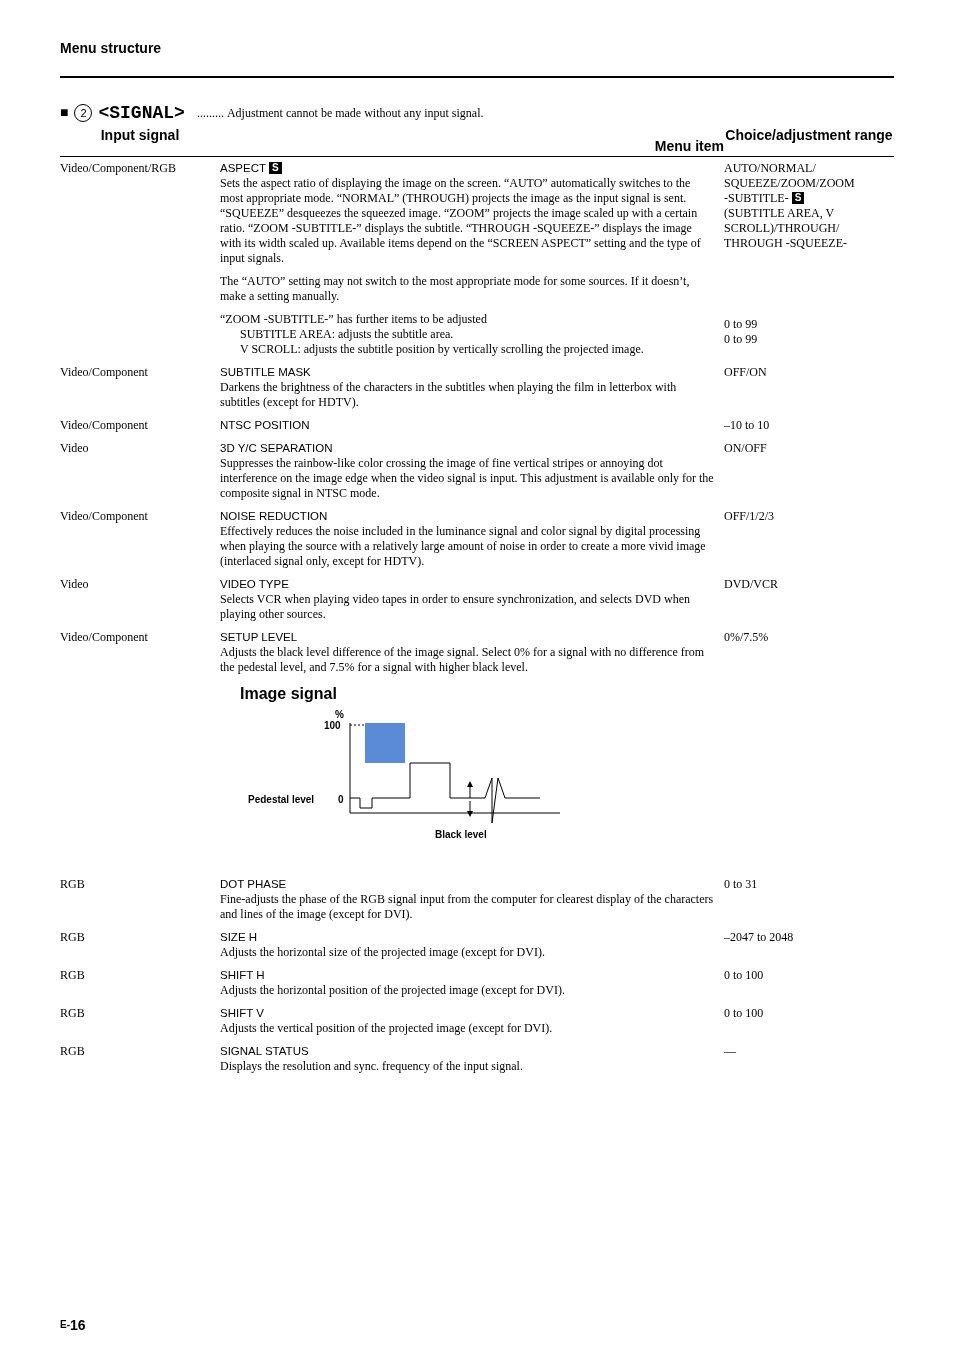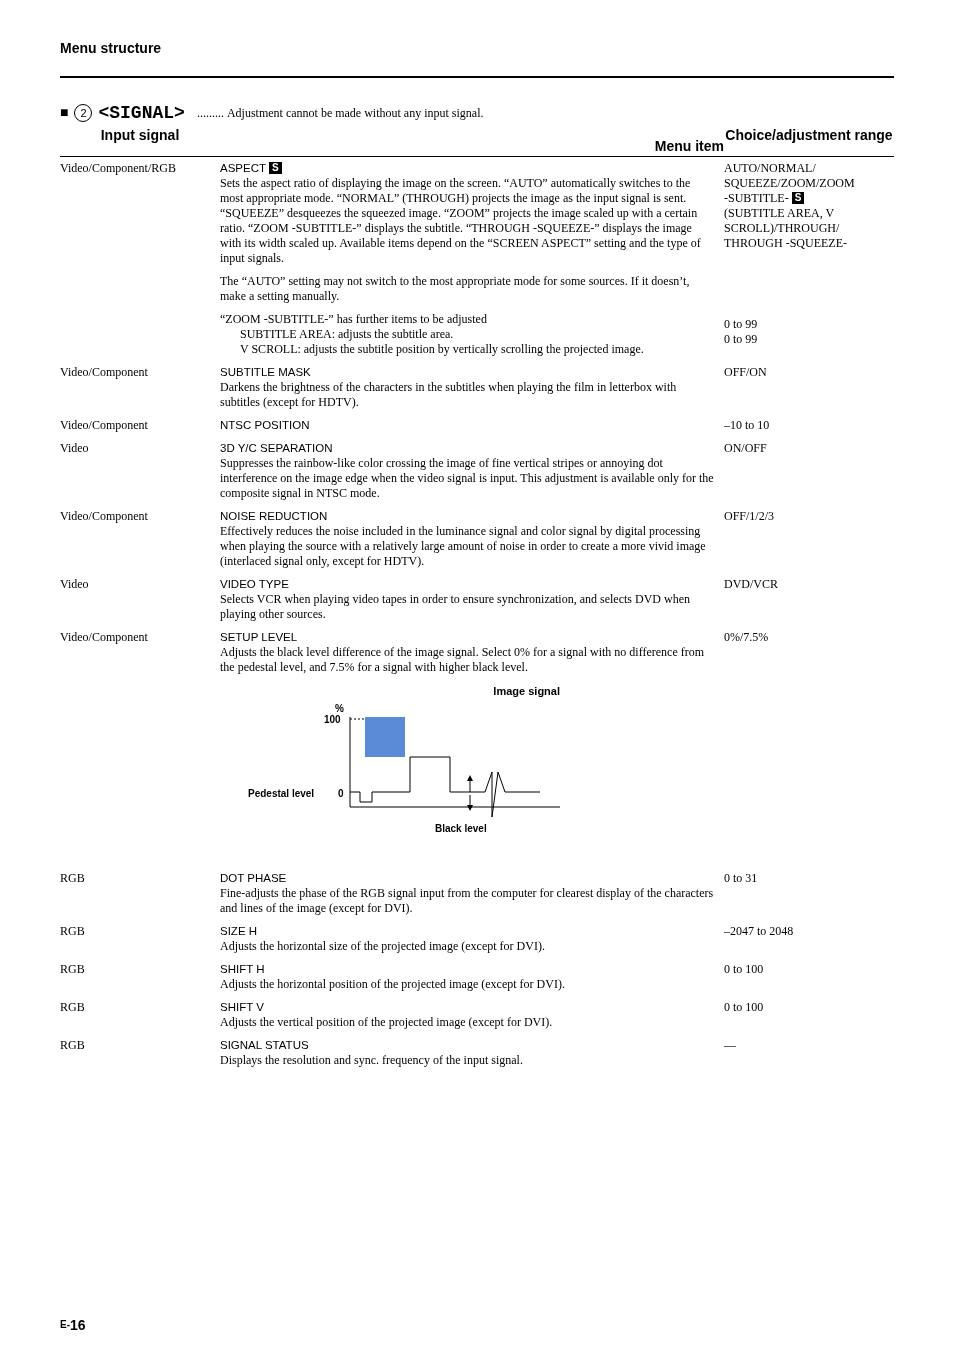--- a/index.html
+++ b/index.html
@@ -99,22 +99,22 @@
   }
   .sub-indent {
     margin-left: 20px;
   }
   .diagram-wrap {
     margin: 10px 0 30px 180px;
   }
   .diagram-title {
     font-family: Arial, Helvetica, sans-serif;
     font-weight: bold;
-    font-size: 11px;
-    text-align: right;
+    font-size: 16px;
+    text-align: left;
     width: 320px;
   }
   .page-num {
     position: fixed;
     bottom: 18px;
     left: 60px;
     font-family: Arial, sans-serif;
     font-weight: bold;
     font-size: 14px;
   }

